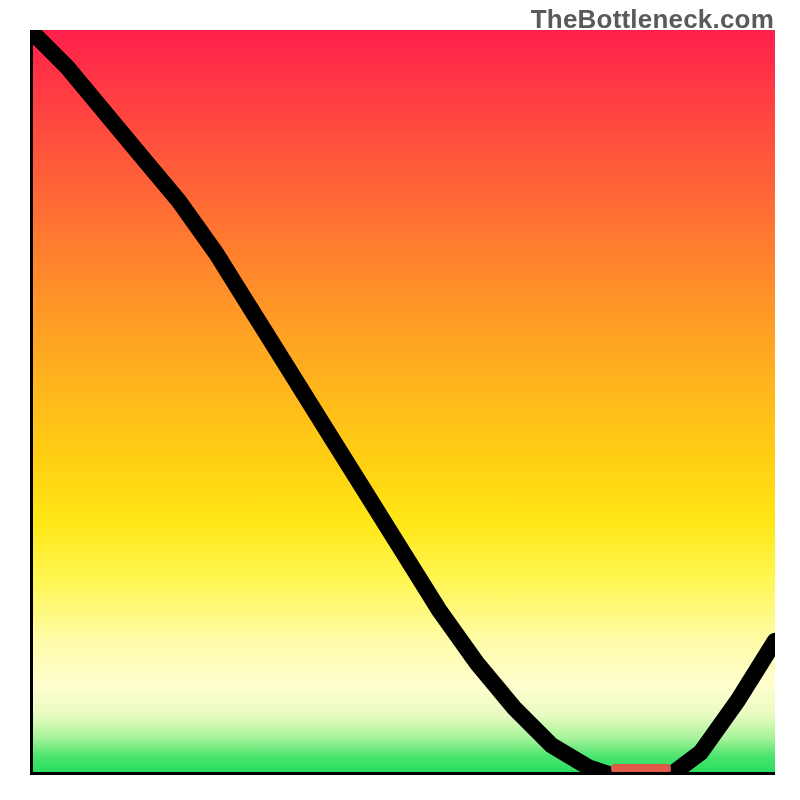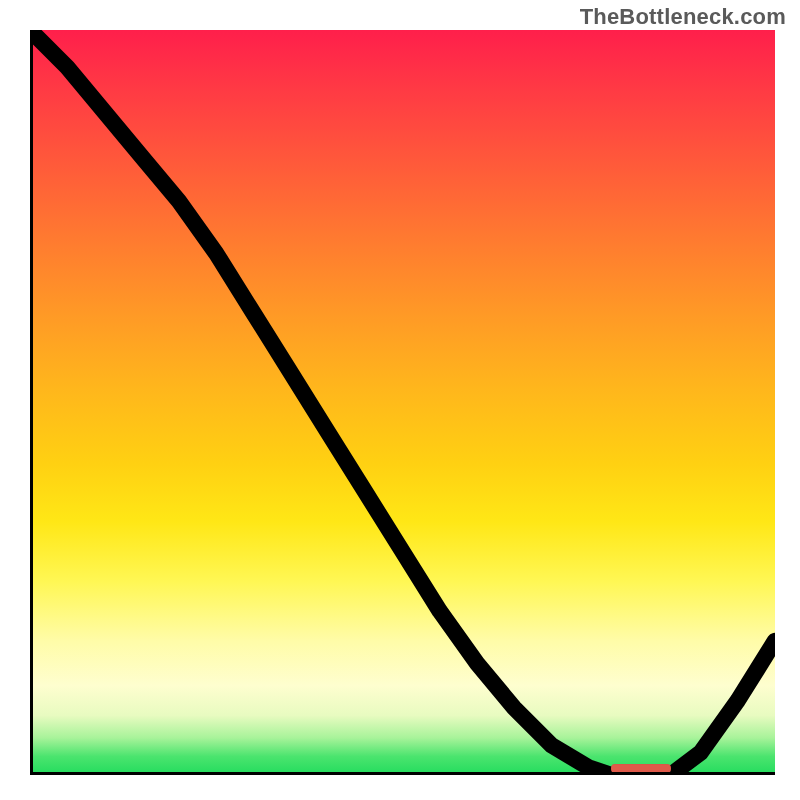--- a/index.html
+++ b/index.html
@@ -11,22 +11,22 @@
     font-family: Arial, Helvetica, sans-serif;
   }
   .container {
     position: relative;
     width: 800px;
     height: 800px;
   }
   .watermark {
     position: absolute;
     top: 4px;
-    right: 14px;
-    font-size: 22px;
+    right: 26px;
+    font-size: 26px;
     font-weight: 600;
     color: #5a5a5a;
     letter-spacing: 0.2px;
   }
   .plot-area {
     position: absolute;
     left: 30px;
     top: 30px;
     width: 745px;
     height: 745px;

